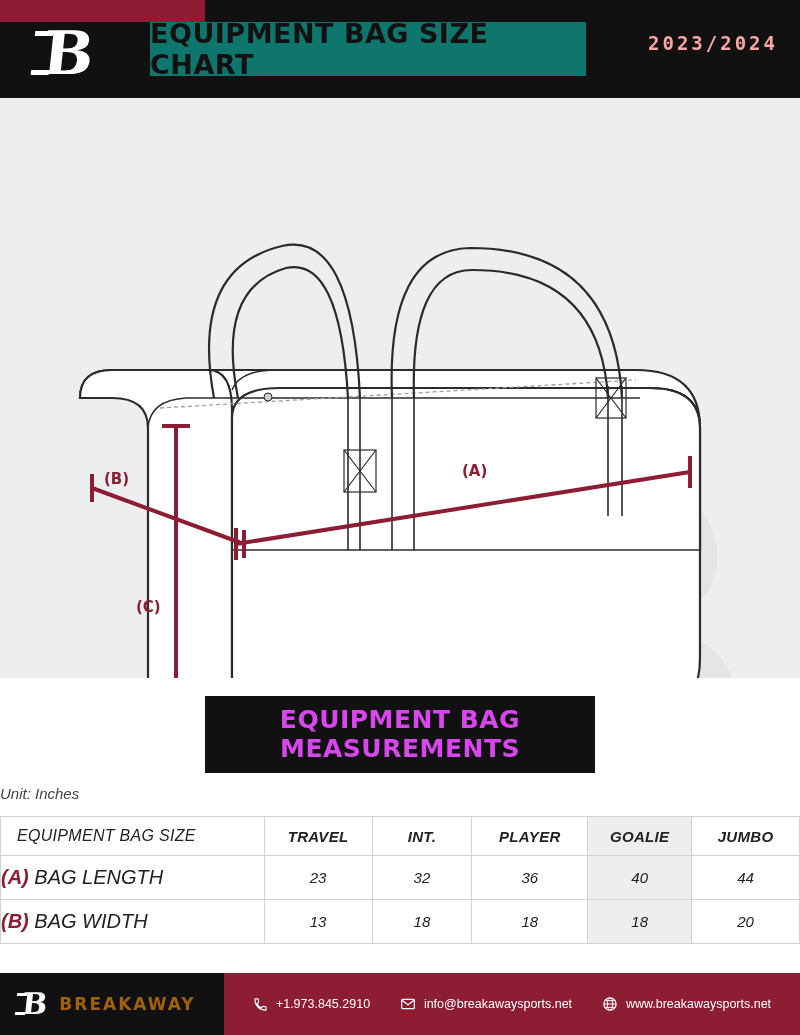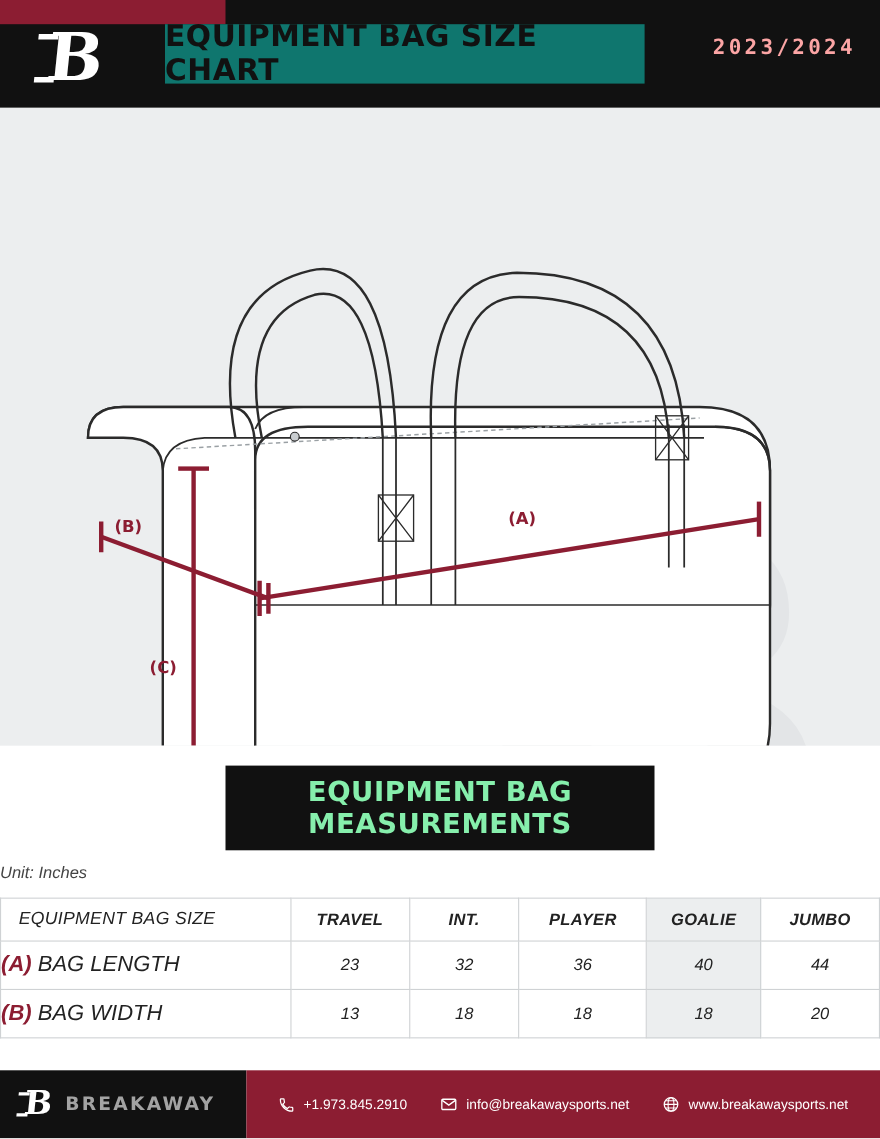--- a/index.html
+++ b/index.html
@@ -115,21 +115,21 @@
   
   .meas-section {
     position: relative;
     background: #ffffff;
     padding-top: 18px;
   }
   .meas-banner {
     margin: 0 auto;
     width: 390px;
     background: #111111;
-    color: #86efac;
+    color: #d946ef;
     text-align: center;
     padding: 9px 0 10px;
     font-size: 25px;
     font-weight: bold;
     letter-spacing: 0.5px;
     font-family: "DejaVu Sans", sans-serif;
   }
   .unit-line {
     text-align: left;
     font-style: italic;
@@ -209,21 +209,21 @@
     content: "";
     position: absolute; left: -6px; top: 4px;
     width: 10px; height: 3px; background: #ffffff;
   }
   .footer-logo::after {
     content: "";
     position: absolute; left: -6px; bottom: 4px;
     width: 10px; height: 3px; background: #ffffff;
   }
   .footer-brand {
-    color: #a3a3a3;
+    color: #a16207;
     font-size: 17px;
     font-weight: bold;
     letter-spacing: 2px;
     font-family: "DejaVu Sans", sans-serif;
   }
   .footer-right {
     flex: 1;
     background: #8c1d32;
     display: flex;
     align-items: center;

